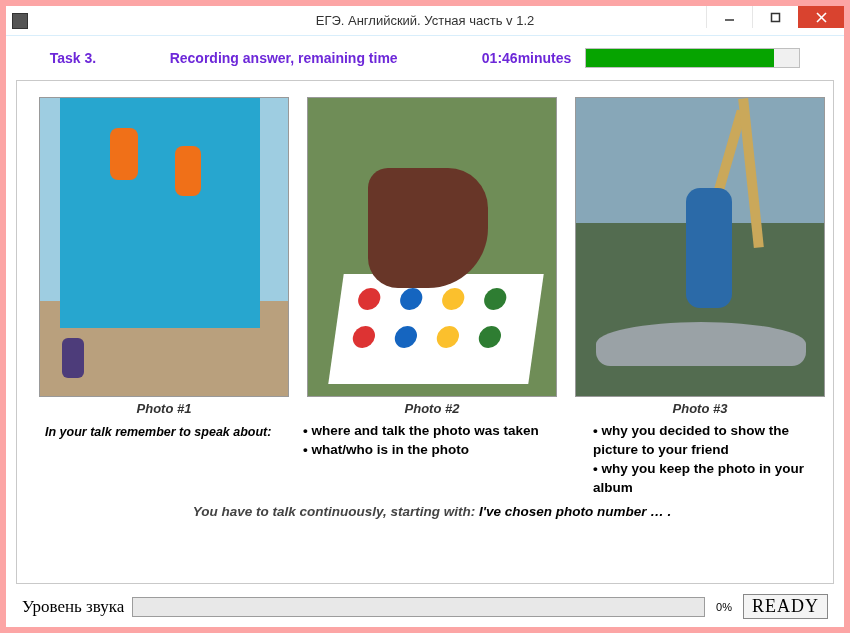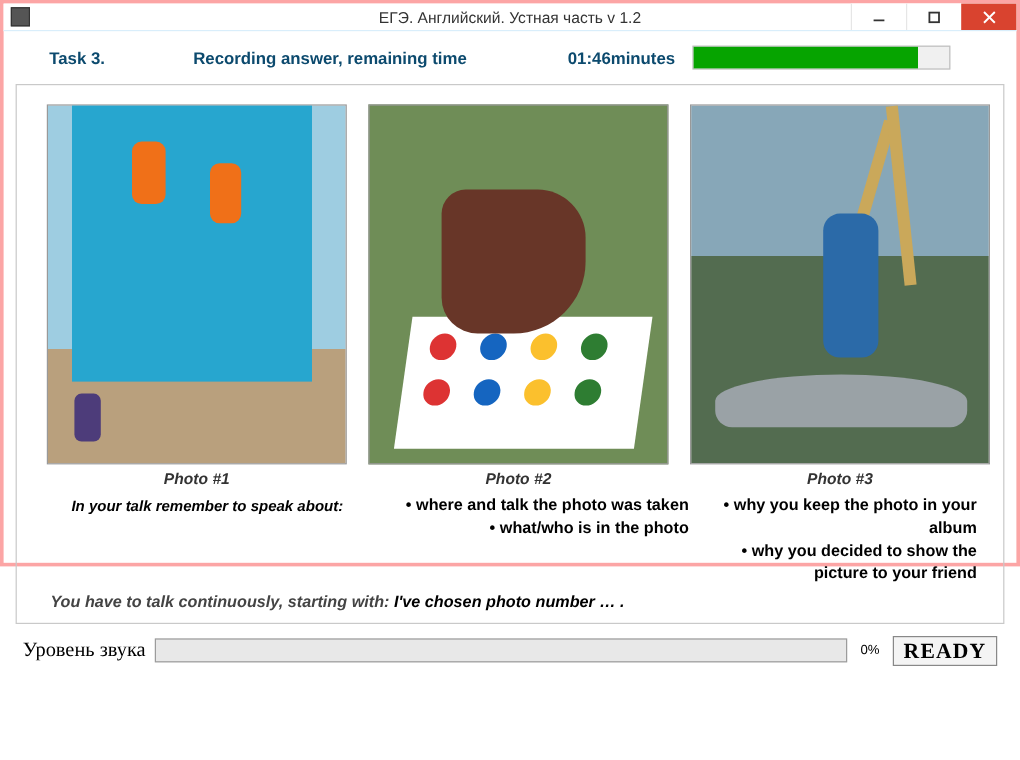--- a/index.html
+++ b/index.html
@@ -7,22 +7,22 @@
   body {
     font-family: "Segoe UI", Arial, sans-serif;
     font-size: 13px;
     background: #fff;
     width: 850px;
     height: 633px;
     overflow: hidden;
   }
   .window {
     width: 850px;
-    height: 472px;
-    border: 3px solid #fca5a5;
+    height: 633px;
+    border: 6px solid #fca5a5;
     display: flex;
     flex-direction: column;
     background: #fff;
   }
   .titlebar {
     height: 30px;
     background: #fff;
     border-bottom: 1px solid #d9eefb;
     display: flex;
     align-items: center;
@@ -74,21 +74,22 @@
     padding: 8px 10px 8px 10px;
     display: flex;
     flex-direction: column;
   }
   .status-row {
     display: flex;
     align-items: center;
     padding: 4px 28px 4px 28px;
     font-size: 14px;
     font-weight: 600;
-    color: #0c4a6e;
+    color: #6d28d9;
+    justify-content: center;
   }
   .status-row .task-label { width: 120px; font-weight:600; }
   .status-row .status-text { flex:0 0 auto; font-weight:700; margin-right: 60px;}
   .status-row .time-val { width: 60px; text-align:right; font-weight:700; }
   .status-row .minutes-label { font-weight:700; margin-right:14px;}
   .progress {
     width: 215px;
     height: 20px;
     border: 1px solid #bfbfbf;
     background: #f0f0f0;
@@ -129,38 +130,38 @@
     font-family: Arial, sans-serif;
   }
   .instructions {
     margin-top: 6px;
     display:flex;
     font-family: Arial, sans-serif;
     font-size: 13.5px;
     font-weight: 700;
     color:#000;
     line-height:1.4;
-    text-align:right;
   }
   .instructions .lead {
     width: 250px;
     font-style: italic;
     font-weight: 700;
     font-size: 12.5px;
     padding-right:6px;
     padding-top:2px;
   }
   .instructions .col {
     padding: 0 8px;
   }
   .instructions .col.mid{ width: 290px; }
   .instructions .col.right{ flex:1; }
   .instructions li { list-style: none; }
   .instructions li::before { content:"• "; font-weight:700; }
   .continuation {
+    text-align:center;
     font-style: italic;
     font-family: Arial, sans-serif;
     font-weight:600;
     color:#444;
     font-size:13.5px;
     margin-top:6px;
   }
   .continuation .bold { font-weight:700; font-style:italic; color:#000;}
 
   .bottom-row {
@@ -179,21 +180,21 @@
     height:20px;
     border:1px solid #9c9c9c;
     background:#e8e8e8;
   }
   .level-pct { font-size:11px; width:22px; text-align:center;}
   .ready-btn {
     border:1px solid #888;
     background:#f4f4f4;
     padding: 1px 8px;
     font-family: "Times New Roman", serif;
-    font-weight:700;
+    font-weight:400;
     font-size:18px;
     letter-spacing:1px;
     cursor:pointer;
   }
 
   
   .scene1 { background: linear-gradient(#9ecde1 68%, #b9a07d 68%); position:relative;}
   .scene1 .wall { position:absolute; left:20px; top:0; width:200px; height:230px; background:#27a6cf;}
   .scene1 .cl1 { position:absolute; left:70px; top:30px; width:28px; height:52px; background:#f07018; border-radius:8px;}
   .scene1 .cl2 { position:absolute; left:135px; top:48px; width:26px; height:50px; background:#f07018; border-radius:8px;}
@@ -286,22 +287,22 @@
         </div>
       </div>
 
       <div class="instructions">
         <div class="lead">In your talk remember to speak about:</div>
         <div class="col mid">
           <li>where  and  talk  the  photo was taken</li>
           <li>what/who is in the photo</li>
         </div>
         <div class="col right">
+          <li>why you decided to show the picture to your friend</li>
           <li>why you keep the photo in your album</li>
-          <li>why you decided to show the picture to your friend</li>
         </div>
       </div>
 
       <div class="continuation">
         <span>You have to talk continuously, starting with: </span><span class="bold">I've chosen photo number … .</span>
       </div>
     </div>
 
     <div class="bottom-row">
       <div class="sound-label">Уровень звука</div>

